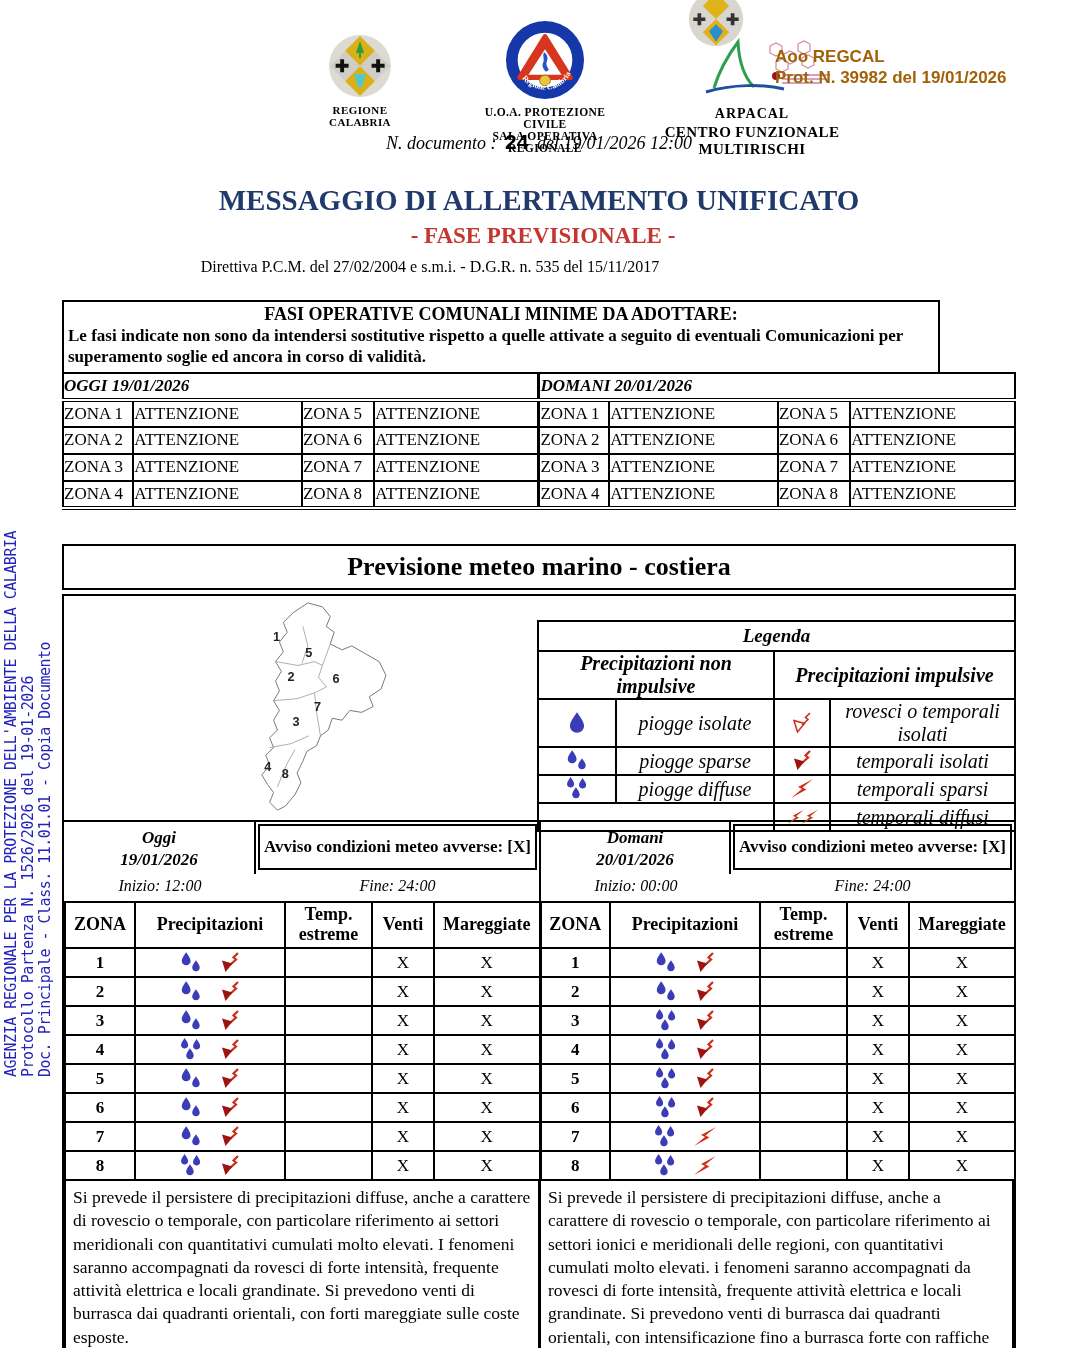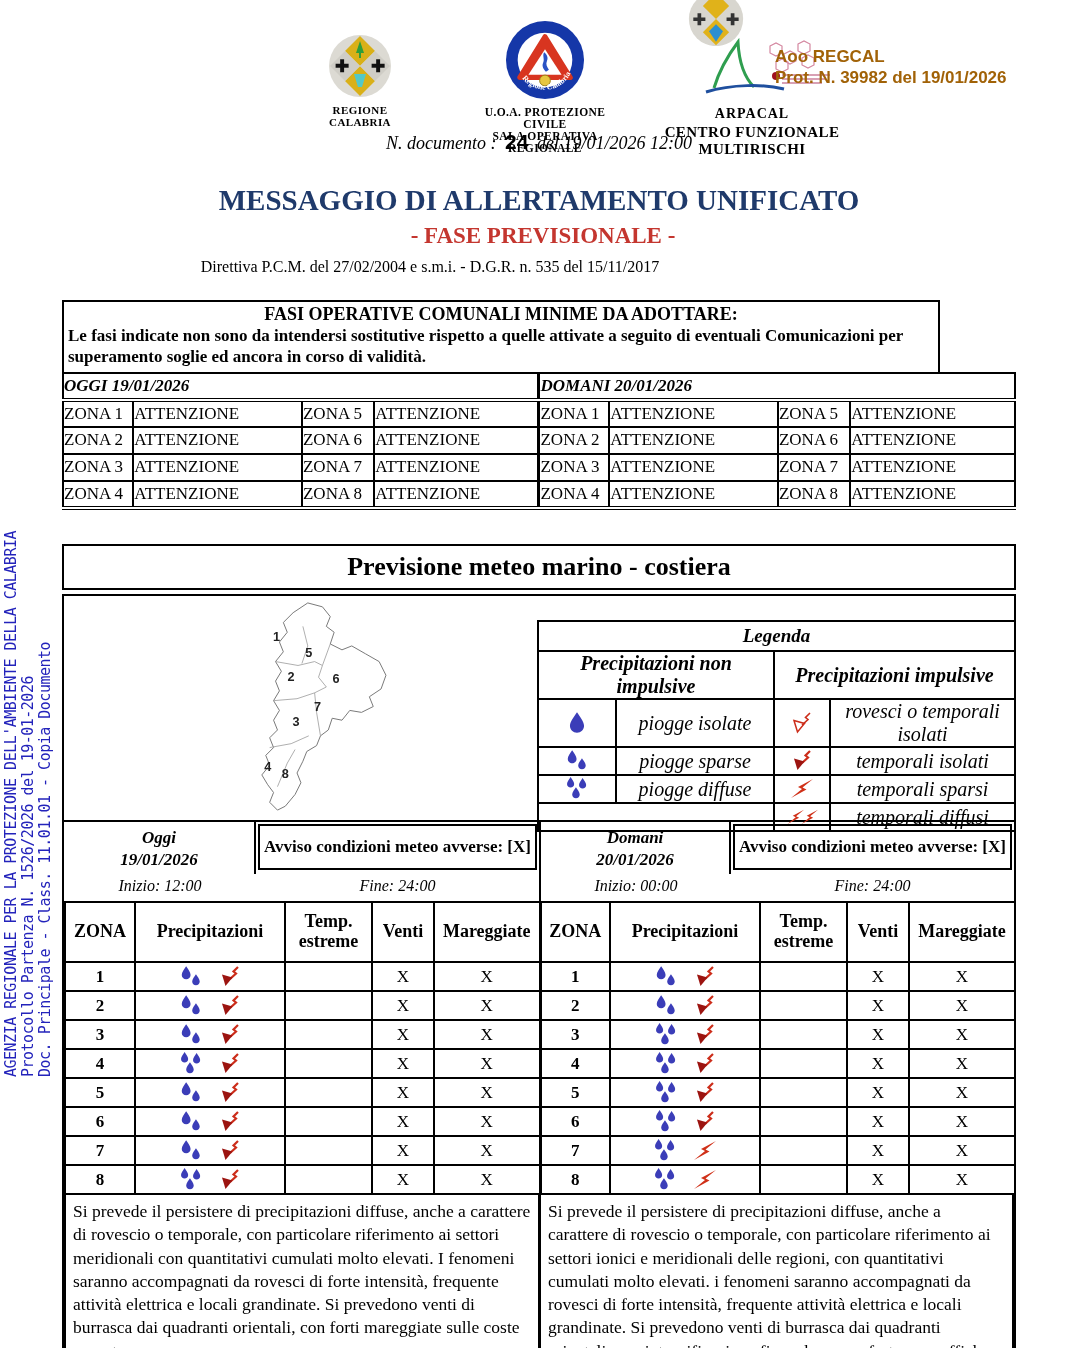--- a/index.html
+++ b/index.html
@@ -68,21 +68,21 @@
   .av-box-cell { padding:2px 2px 0 2px; height:52px; }
   .av-box { border:2px solid #000; height:46px; display:flex; align-items:center; justify-content:center;
             font-weight:bold; font-size:17px; }
   .av-sep { border-left:2px solid #000; }
   .av-time { text-align:center; font-style:italic; font-size:16px; height:27px; padding-top:3px; }
   .av-time.right-half { border-left:2px solid #000; }
 
   
   table.forecast-table { border-collapse:collapse; width:950px; table-layout:fixed; }
   table.forecast-table th, table.forecast-table td { border:2px solid #000; text-align:center; }
-  table.forecast-table th { font-size:18px; font-weight:bold; height:60px; line-height:1.1; }
+  table.forecast-table th { font-size:18px; font-weight:bold; height:46px; line-height:1.1; }
   table.forecast-table td { height:29px; font-size:17px; }
   table.forecast-table .midsep { border-left:3px solid #000; }
   td.precip-cell .picon { margin:0 7px; }
   td.zona-num { font-weight:bold; font-size:16px; }
 
   
   .summary-grid { display:grid; grid-template-columns:475px 475px; }
   .summary-cell { border:2px solid #000; border-top:none; padding:5px 7px; font-size:17.5px; line-height:1.33; min-height:170px; }
   .summary-cell.first { border-right:1px solid #000; }
   .summary-cell.second { border-left:2px solid #000; }

